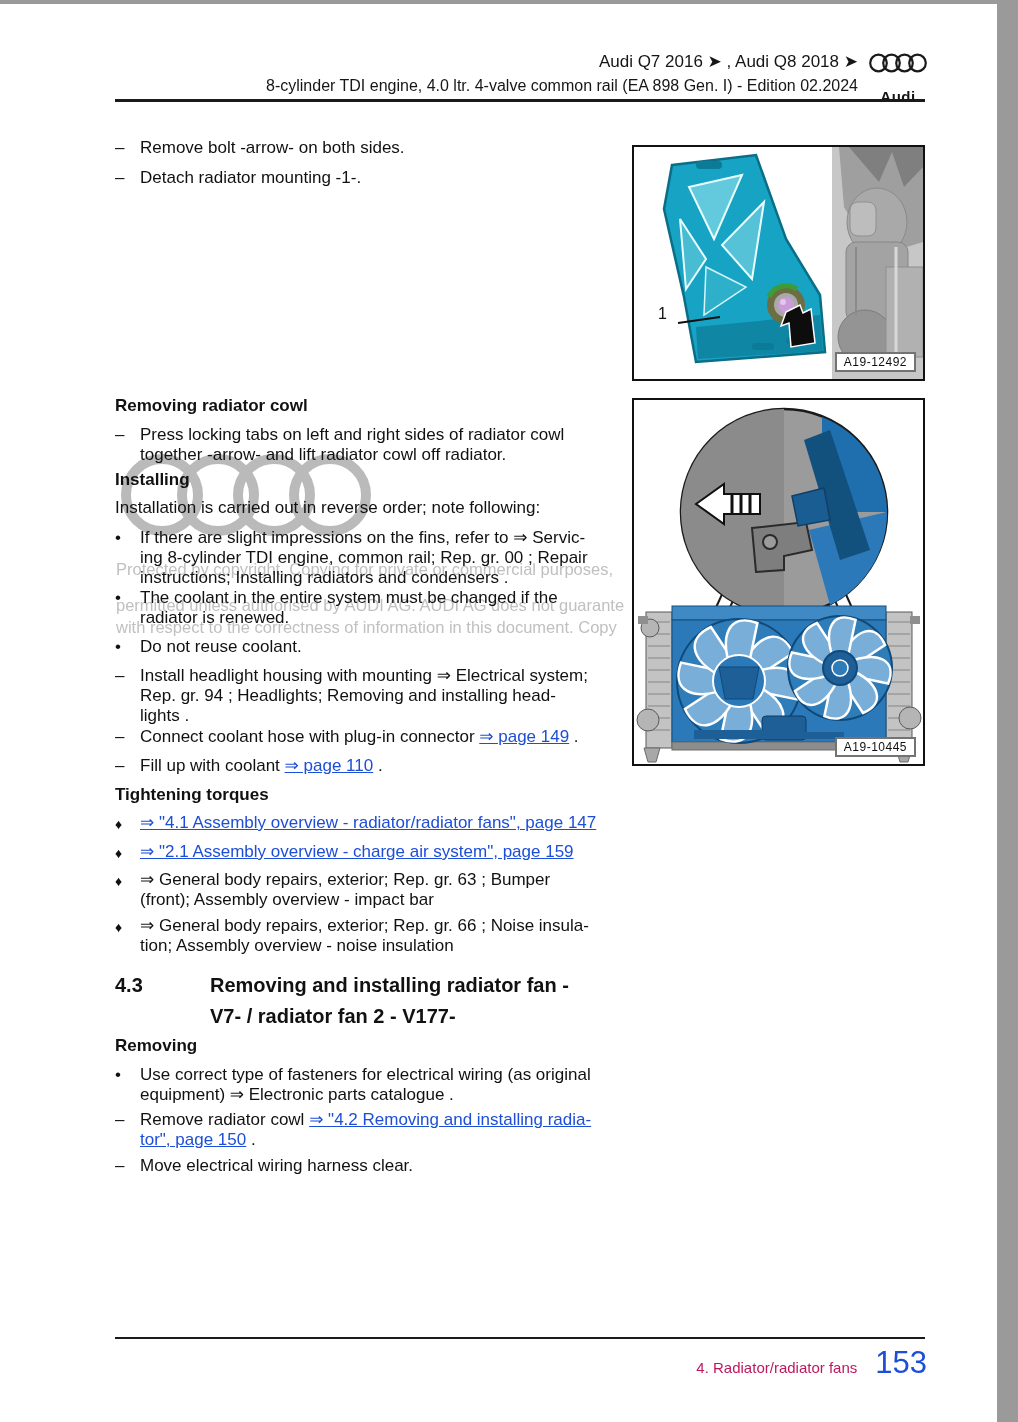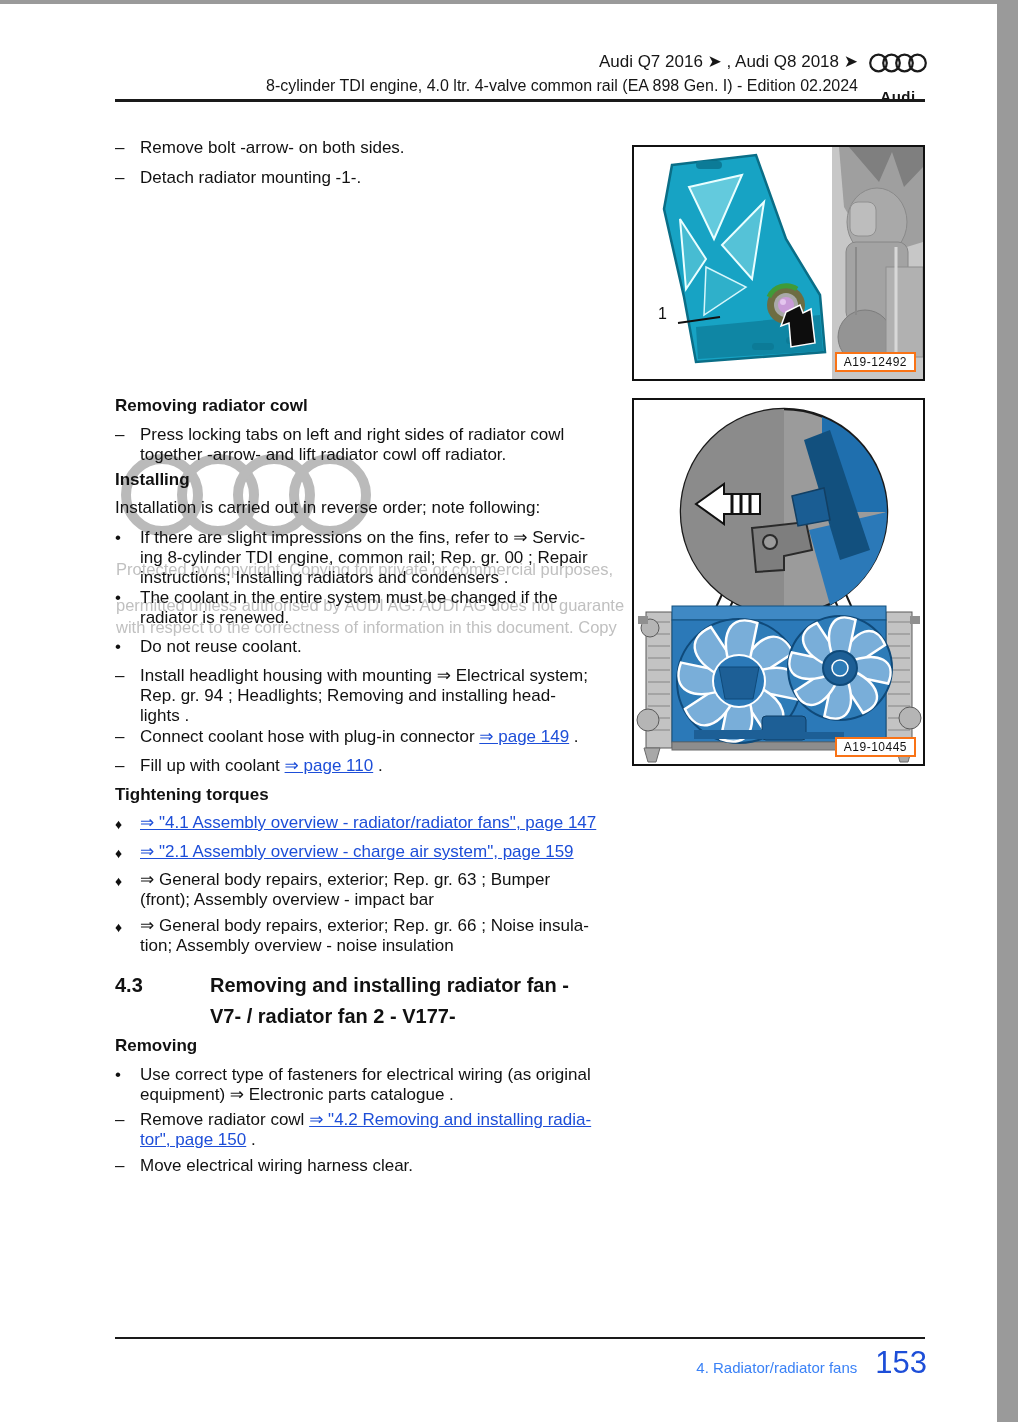--- a/index.html
+++ b/index.html
@@ -37,29 +37,29 @@
   #b18{top:838px;font-weight:bold;font-size:20px;line-height:31px;}
   #b18 .sec-num{flex:0 0 95px;}
   #b18 .sec-title{flex:0 0 455px;white-space:pre-line;}
   #b19{top:904px;} #b20{top:933px;} #b21{top:978px;} #b22{top:1024px;}
 
   
   .fig{position:absolute;left:632px;width:293px;background:#ffffff;border:2px solid #111;z-index:2;box-sizing:border-box;}
   #fig1{top:141px;height:236px;}
   #fig2{top:394px;height:368px;}
   .fig svg{display:block;}
-  .fig-cap{position:absolute;right:7px;bottom:7px;border:2px solid #f97316;background:#fff;
+  .fig-cap{position:absolute;right:7px;bottom:7px;border:2px solid #737373;background:#fff;
            font-size:12px;padding:1px 7px;letter-spacing:.5px;color:#111;}
   .fig-label{position:absolute;left:24px;top:158px;font-size:16px;color:#111;}
 
   
   .ft-rule{position:absolute;left:115px;top:1333px;width:810px;height:2px;background:#1a1a1a;}
   .ft-row{position:absolute;left:115px;top:1341px;width:812px;display:flex;justify-content:flex-end;
           align-items:baseline;gap:18px;}
-  .ft-sec{font-size:15px;color:#3b82f6;margin-left:12px;}
+  .ft-sec{font-size:15px;color:#be185d;margin-left:12px;}
   .ft-page{font-size:31px;color:#1d4ed8;}
 
   .edge-right{position:absolute;left:997px;top:0;width:21px;height:1422px;background:#9a9a9a;}
   .edge-top{position:absolute;left:0;top:0;width:1018px;height:4px;background:#9a9a9a;}
 </style>
 </head>
 <body>
 
 <div class="stage">
   <div class="page">

